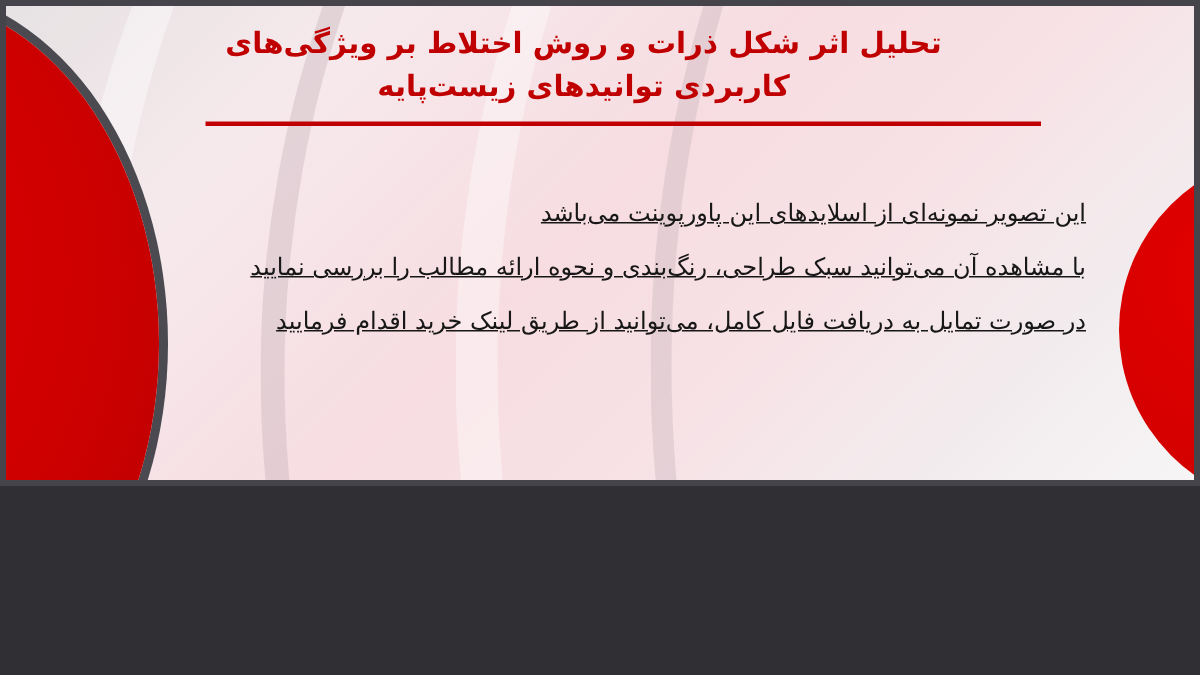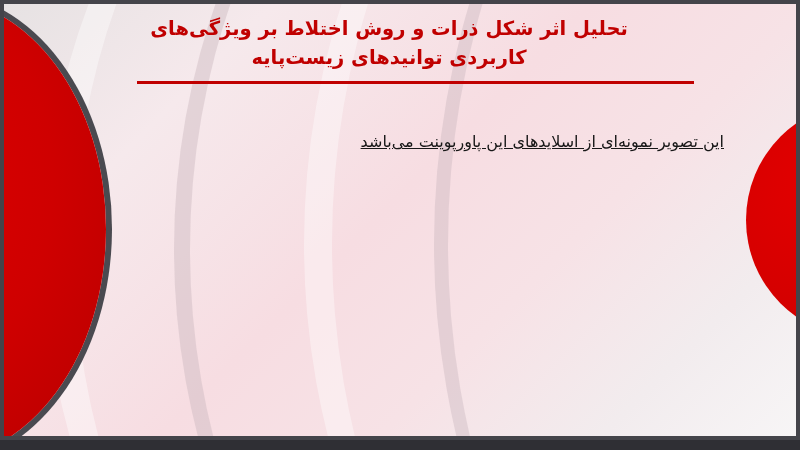--- a/index.html
+++ b/index.html
@@ -2,21 +2,21 @@
 <html lang="fa" dir="rtl"><head>
 <meta charset="utf-8">
 <title>Slide</title>
 <style>
   html,body{margin:0;padding:0;background:#2f2f34;}
   body{width:800px;height:450px;overflow:hidden;
        font-family:"DejaVu Sans","Liberation Sans",sans-serif;}
 
   
   #slide{
-    position:relative;width:800px;height:440px;overflow:hidden;
+    position:relative;width:800px;height:324px;overflow:hidden;
     background:#44444a;
   }
   
   .canvas{
     position:absolute;left:4px;top:4px;right:4px;bottom:4px;
     overflow:hidden;
     background:
       linear-gradient(135deg,#e6e2e3 0%,#f6e9ec 22%,#f7dde2 48%,#f7e2e6 66%,#f2ecee 84%,#f7f5f6 100%);
   }
 
@@ -98,16 +98,18 @@
     <div class="right-blob"></div>
 
     <div class="title-block">
       <div class="title-line">تحلیل اثر شکل ذرات و روش اختلاط بر ویژگی‌های</div>
       <div class="title-line">کاربردی توانید‌های زیست‌پایه</div>
     </div>
     <div class="title-rule"></div>
 
     <div class="body-block">
       <div class="body-line">این تصویر نمونه‌ای از اسلایدهای این پاورپوینت می‌باشد</div>
+      <div class="body-line">با مشاهده آن می‌توانید سبک طراحی، رنگ‌بندی و نحوه ارائه مطالب را بررسی نمایید</div>
+      <div class="body-line">در صورت تمایل به دریافت فایل کامل، می‌توانید از طریق لینک خرید اقدام فرمایید</div>
     </div>
 
   </div>
 </div>
 
 </body></html>

